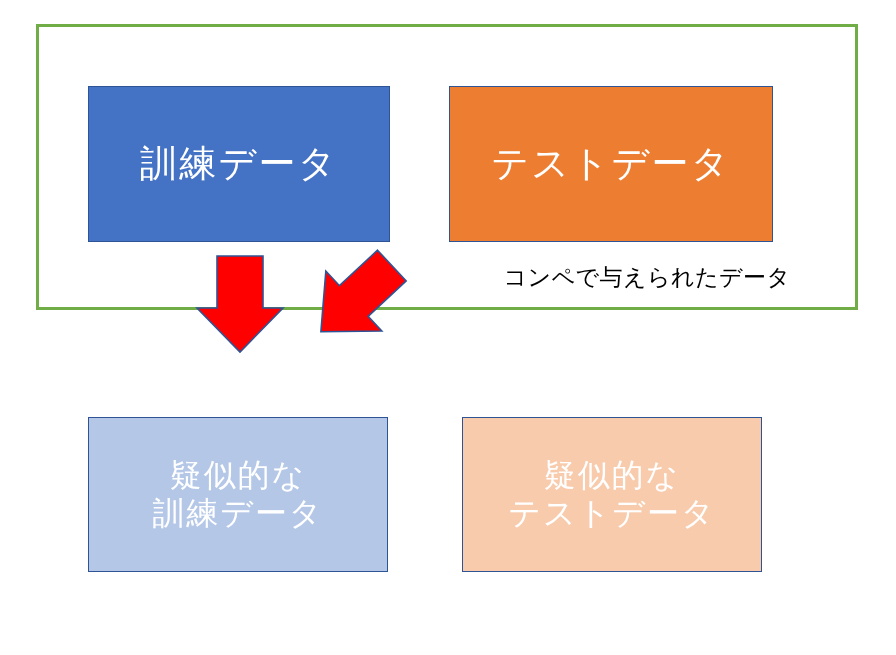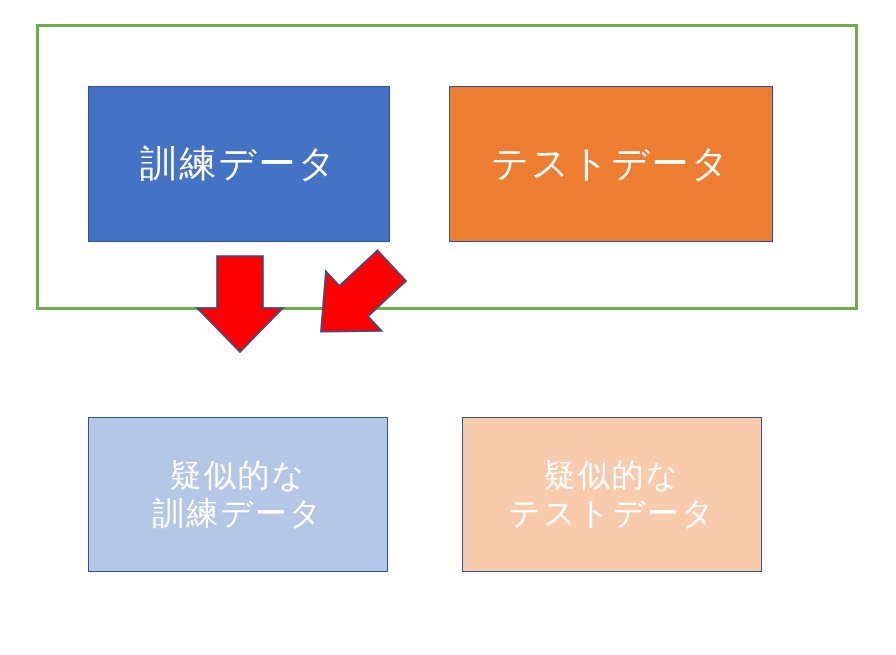--- a/index.html
+++ b/index.html
@@ -117,20 +117,21 @@
 <body>
 
 <div id="canvas">
 
   <div class="group-frame"></div>
 
   <div class="data-box" id="box-train">訓練データ</div>
 
   <div class="data-box" id="box-test">テストデータ</div>
 
+  <div id="caption-given-data">コンペで与えられたデータ</div>
 
   <svg class="arrow-svg" id="arrow-down-straight" viewBox="0 0 96 104">
     <polygon points="25,4 71,4 71,56 91,56 48,100 5,56 25,56" fill="#FF0000" stroke="#2F5496" stroke-width="1.6" stroke-linejoin="miter"></polygon>
   </svg>
 
   <svg class="arrow-svg" id="arrow-down-right" viewBox="0 0 100 102">
     <g transform="rotate(47 50 51)">
       <polygon points="29,2 71,2 71,54 91,54 50,99 9,54 29,54" fill="#FF0000" stroke="#2F5496" stroke-width="1.6" stroke-linejoin="miter"></polygon>
     </g>
   </svg>

